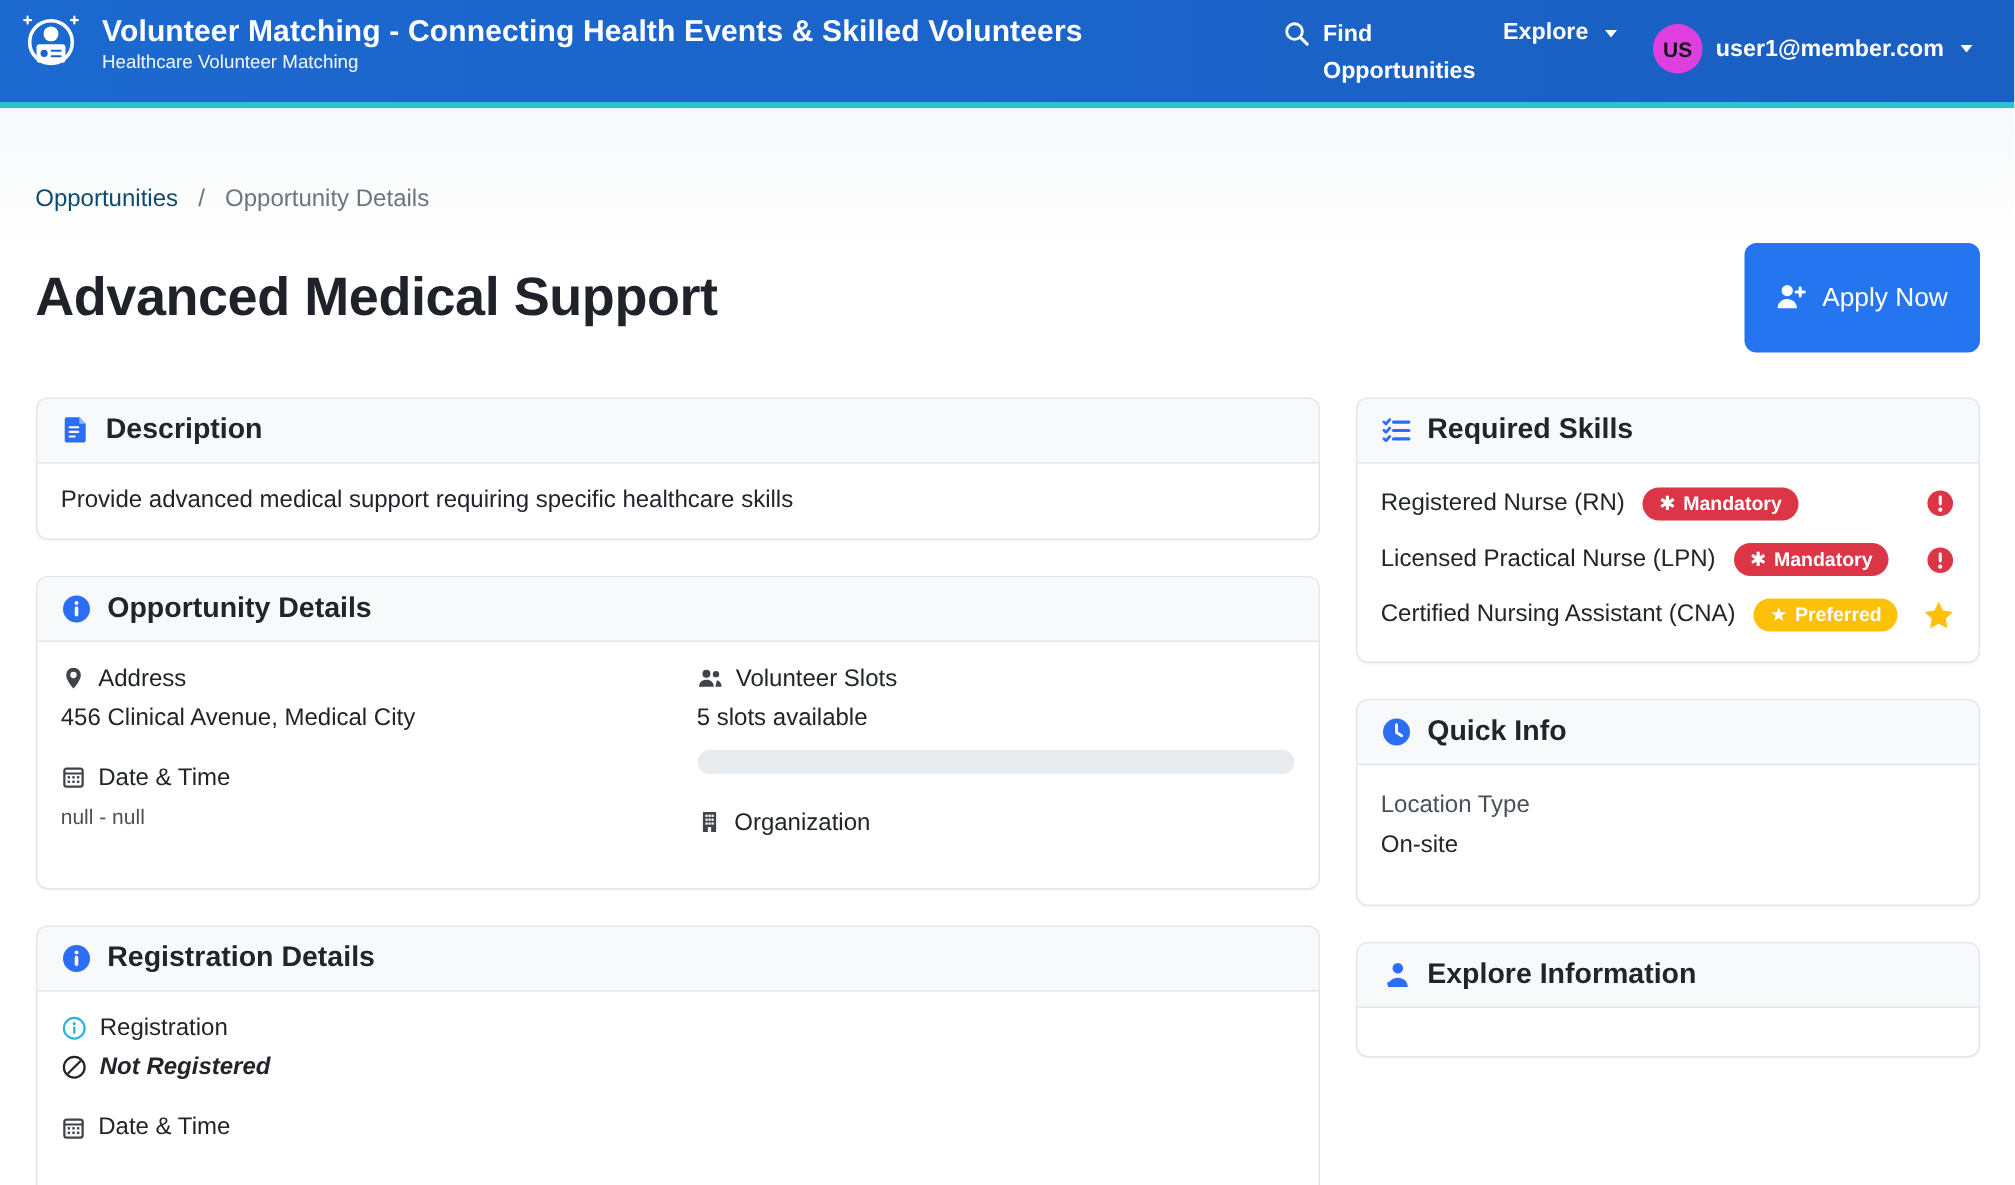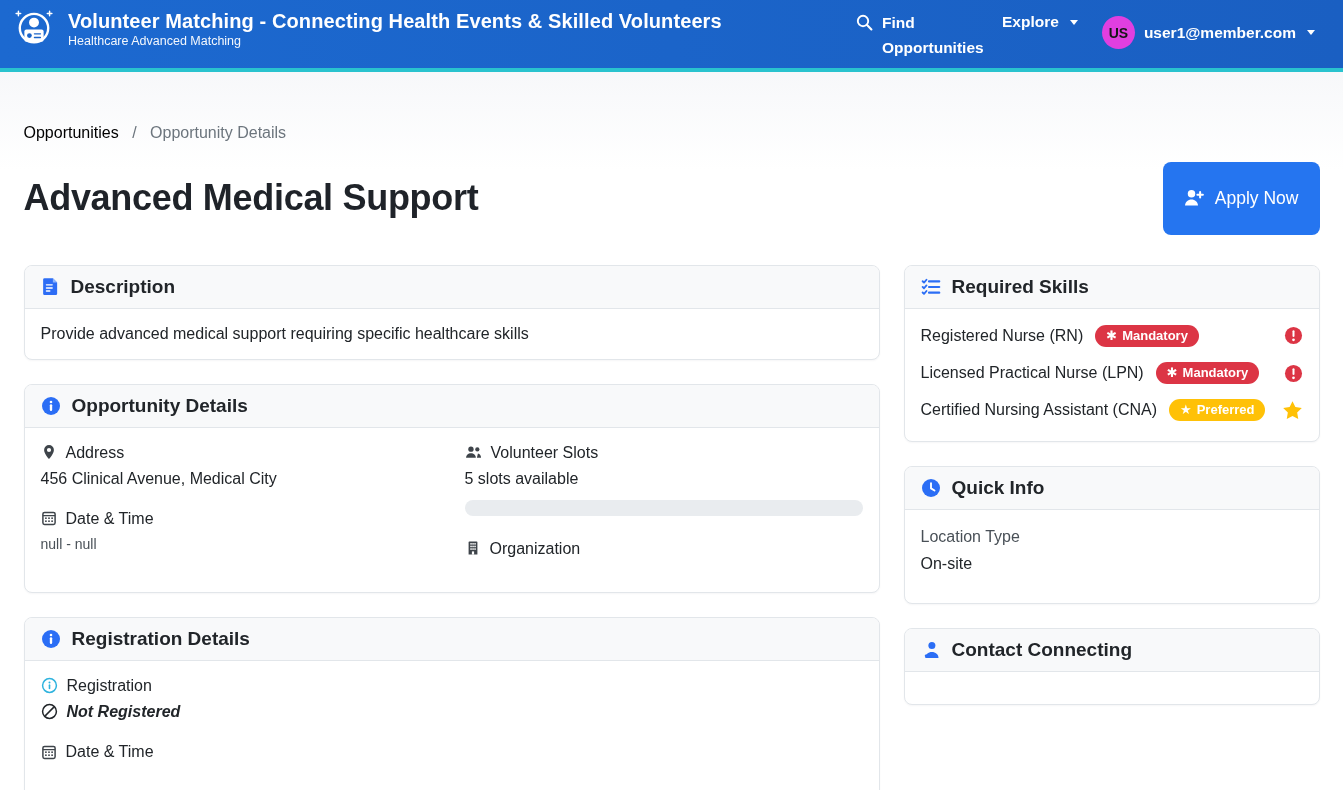--- a/index.html
+++ b/index.html
@@ -45,21 +45,21 @@
   .user-email { font-weight: 600; font-size: 15.5px; }
   .caret {
     display: inline-block; width: 0; height: 0;
     border-left: 4.5px solid transparent; border-right: 4.5px solid transparent;
     border-top: 5px solid #fff; margin-left: 2px;
   }
 
   
   .container { max-width: 1320px; margin: 0 auto; padding: 52px 12px 22px; }
   .breadcrumb { font-size: 16px; }
-  .breadcrumb a { color: #000000; text-decoration: none; cursor: pointer; }
+  .breadcrumb a { color: #0c4a6e; text-decoration: none; cursor: pointer; }
   .crumb-sep { color: #6c757d; margin: 0 9px; }
   .crumb-current { color: #6c757d; }
 
   .title-row { display: flex; justify-content: space-between; align-items: center; margin: 20px 0 30px; }
   .page-title { margin: 0; font-size: 36px; font-weight: 700; color: #1f2329; letter-spacing: -.3px; }
   .apply-btn {
     background: #2575f0; color: #fff; border: none; border-radius: 8px;
     font-family: inherit; font-size: 17.5px; font-weight: 500;
     padding: 26px 21px; display: flex; align-items: center; gap: 11px; cursor: pointer;
   }
@@ -118,21 +118,21 @@
         <path d="M41 4.5v5M38.5 7h5" stroke="#fff" stroke-width="1.6" stroke-linecap="round"></path>
         <circle cx="24" cy="23" r="15.5" fill="none" stroke="#fff" stroke-width="2.6"></circle>
         <circle cx="24" cy="17" r="5.4" fill="#fff"></circle>
         <rect x="13.5" y="24.5" width="21" height="13.5" rx="2.2" fill="#fff"></rect>
         <circle cx="19" cy="31.2" r="2.6" fill="#1b64c9"></circle>
         <path d="M24.5 29.3H31M24.5 33.3H31" stroke="#1b64c9" stroke-width="1.5" stroke-linecap="round"></path>
       </svg>
     </span>
     <div class="brand-titles">
       <span class="brand-title">Volunteer Matching - Connecting Health Events &amp; Skilled Volunteers</span>
-      <span class="brand-subtitle">Healthcare Advanced Matching</span>
+      <span class="brand-subtitle">Healthcare Volunteer Matching</span>
     </div>
   </div>
 
   <div class="nav-right">
     <a class="nav-link nav-find">
       <span class="hicon">
         <svg width="17" height="17" viewBox="0 0 16 16">
           <circle cx="6.6" cy="6.6" r="4.9" fill="none" stroke="#fff" stroke-width="1.8"></circle>
           <line x1="10.4" y1="10.4" x2="14.5" y2="14.5" stroke="#fff" stroke-width="2" stroke-linecap="round"></line>
         </svg>
@@ -411,19 +411,19 @@
       <section class="card">
         <header class="card-header">
           <span class="hicon">
             <svg width="20" height="20" viewBox="0 0 16 16" fill="#2b6ef5">
               <circle cx="8.7" cy="4.4" r="2.8"></circle>
               <path d="M3.4 14.4c0-3 2.4-4.9 5.3-4.9s5.3 1.9 5.3 4.9z"></path>
               <circle cx="4" cy="12.6" r="1" fill="#2b6ef5"></circle>
               <circle cx="6" cy="12.9" r="1" fill="#2b6ef5"></circle>
             </svg>
           </span>
-          <span>Contact Connecting</span>
+          <span>Explore Information</span>
         </header>
         <div class="card-body contact-body"></div>
       </section>
     </div>
   </div>
 </main>
 
 </body></html>

